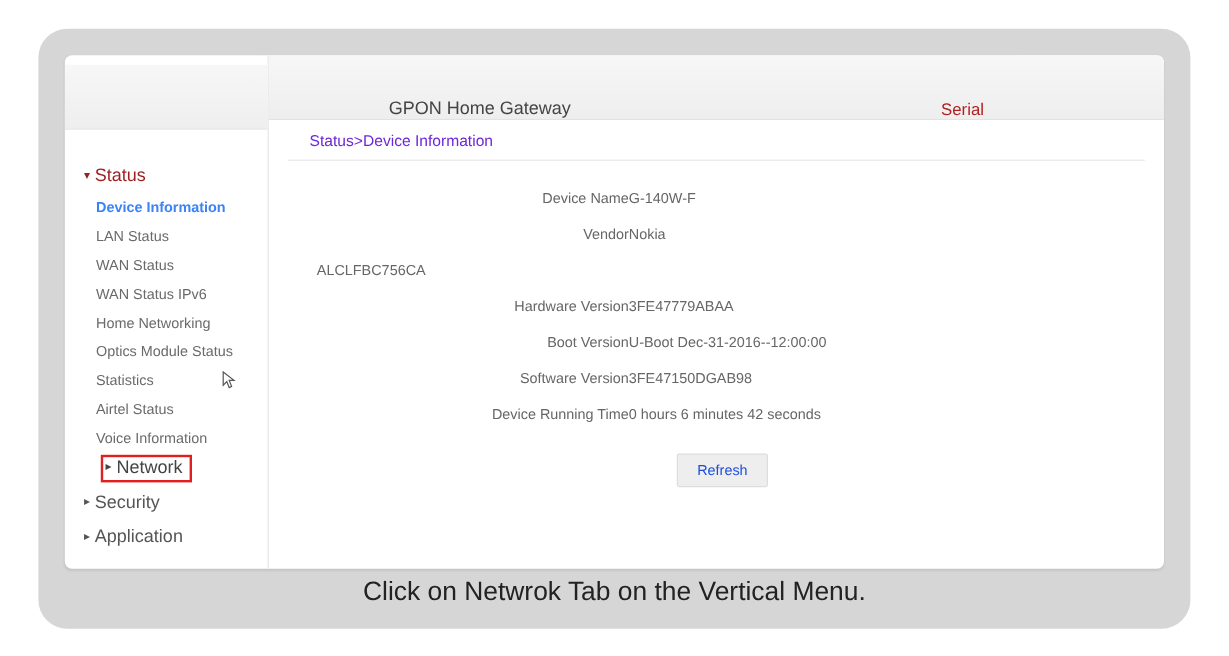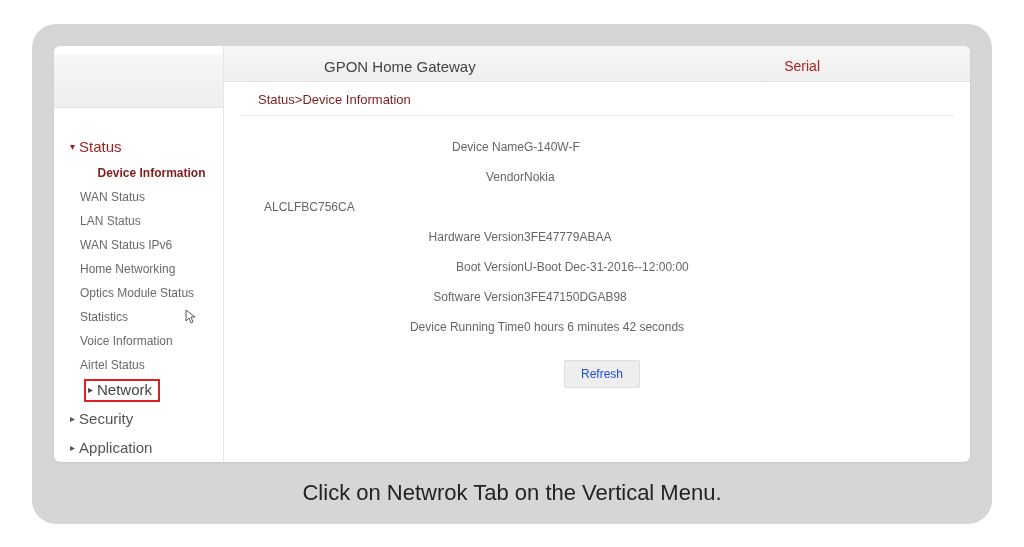--- a/index.html
+++ b/index.html
@@ -61,64 +61,63 @@
       list-style: none;
       padding: 0 0 0 10px;
     }
     .nav-sub li {
       font-size: 12px;
       color: #6a6a6a;
       padding: 5px 0;
       cursor: pointer;
     }
     .nav-sub li.active {
-      color: #7f1d1d;
+      color: #3b82f6;
       font-weight: bold;
-      text-align: center;
     }
     .highlight-box {
       border: 2px solid #e02020;
       display: inline-flex;
       align-items: center;
       padding: 0 6px 2px 2px;
       margin-left: 14px;
       margin-top: 2px;
     }
     .highlight-box .caret { font-size: 10px; margin-right: 4px; color:#444;}
     .highlight-box span.label { color:#444; font-size:15px;}
     
     .content {
       flex: 1;
       display: flex;
       flex-direction: column;
     }
     .top-strip {
-      height: 36px;
+      height: 54px;
       background: linear-gradient(#f7f7f7,#eeeeee);
       border-bottom: 1px solid #e2e2e2;
       display: flex;
-      align-items: flex-start;
-      padding: 12px 30px;
+      align-items: flex-end;
+      padding: 0 30px;
     }
     .top-title {
       flex: 1;
       text-align: left;
       padding-left: 70px;
       color: #444;
       font-size: 15px;
     }
     .logout {
       color: #b11f1f;
       font-size: 14px;
       padding-right: 120px;
       cursor: pointer;
     }
     .breadcrumb {
       padding: 10px 0 8px 18px;
-      color: #7f1d1d;
+      color: #6d28d9;
       font-size: 13px;
       border-bottom: 1px solid #e6e6e6;
       margin: 0 16px;
     }
     .info-table {
       padding: 24px 0 0 40px;
     }
     .info-row {
       display: flex;
       font-size: 12px;
@@ -140,21 +139,21 @@
       border: 1px solid #ddd;
       color: #1d4ed8;
       font-size: 12px;
       cursor: pointer;
       border-radius: 2px;
     }
     .caption {
       text-align: center;
       font-size: 22px;
       color: #222;
-      padding-top: 18px;
+      padding-top: 6px;
       font-family: "Segoe UI", Arial, sans-serif;
     }
     .cursor {
       position: relative;
       display:inline-block;
       width:0;height:0;
     }
     .cursor svg {
       position: absolute;
       left: 54px;
@@ -171,35 +170,35 @@
 
     <div class="sidebar">
       <div class="sidebar-logo"></div>
       <div class="nav-group">
         <div class="nav-title">
           <span class="caret">▾</span>
           <span>Status</span>
         </div>
         <ul class="nav-sub">
           <li class="active">Device Information</li>
+          <li>LAN Status</li>
           <li>WAN Status</li>
-          <li>LAN Status</li>
           <li>WAN Status IPv6</li>
           <li>Home Networking</li>
           <li>Optics Module Status</li>
           <li>
             <span>Statistics</span>
             <span class="cursor">
               <svg viewBox="0 0 12 16">
                   <path d="M1 1 L1 12 L4 9 L6 14 L8 13 L6 8 L10 8 Z" fill="#fff" stroke="#555" stroke-width="1"></path>
                 </svg>
             </span>
           </li>
+          <li>Airtel Status</li>
           <li>Voice Information</li>
-          <li>Airtel Status</li>
         </ul>
         <div class="highlight-box">
           <span class="caret">▸</span>
           <span class="label">Network</span>
         </div>
         <div class="nav-title dimmed" style="margin-top:2px;">
           <span class="caret">▸</span>
           <span>Security</span>
         </div>
         <div class="nav-title dimmed">

